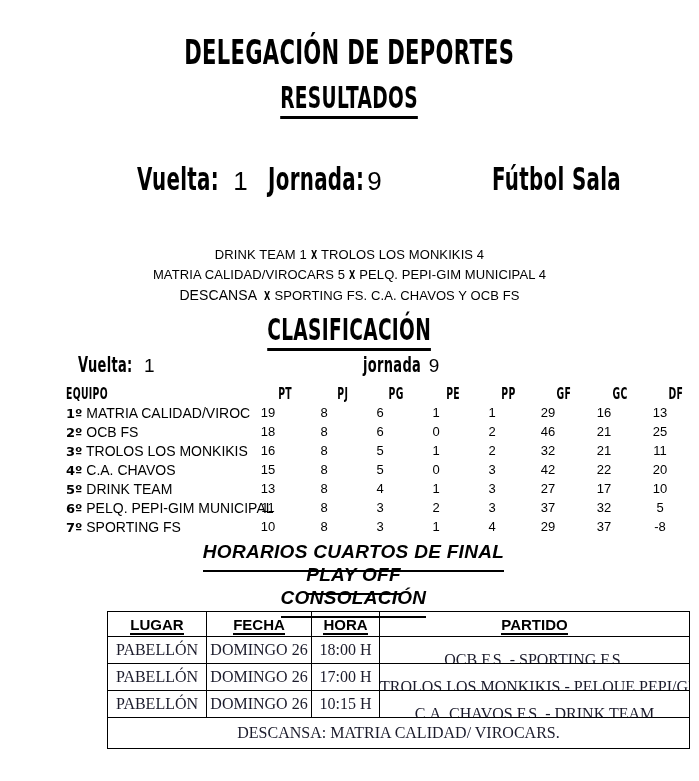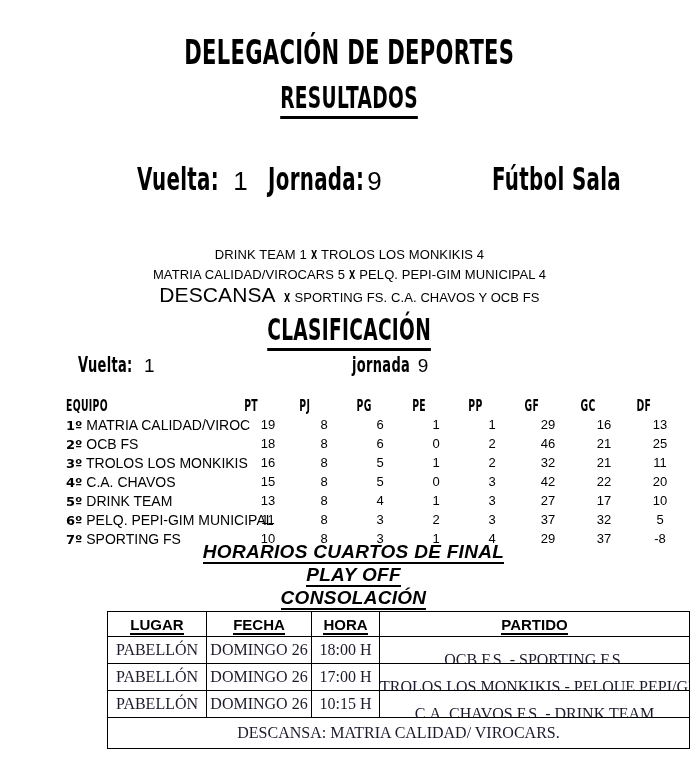--- a/index.html
+++ b/index.html
@@ -120,21 +120,21 @@
   .res-line .x-sep {
     font-family: "DejaVu Sans", sans-serif;
     font-weight: bold;
     font-size: 13px;
     display: inline-block;
     transform: scaleX(0.62);
     transform-origin: center center;
     padding: 0 2px;
   }
   .res-line .pre {
-    font-size: 21px;
+    font-size: 14px;
   }
 
   
   .clasif {
     position: absolute;
     top: 312px;
     left: 0;
     width: 699px;
     text-align: center;
     height: 34px;
@@ -152,42 +152,42 @@
     width: 699px;
     height: 24px;
   }
   .vj2 .lbl .cond {
     font-size: 21px;
   }
   .vj2 .val {
     font-size: 19px;
   }
   .vj2-a { position: absolute; left: 78px; top: 0; white-space: nowrap; }
-  .vj2-b { position: absolute; left: 352px; top: 0; white-space: nowrap; }
+  .vj2-b { position: absolute; left: 363px; top: 0; white-space: nowrap; }
 
   
   .standings {
     position: absolute;
-    top: 396px;
+    top: 384px;
     left: 66px;
     width: 570px;
   }
   .standings table {
     border-collapse: collapse;
     width: 570px;
     table-layout: fixed;
   }
   .standings th, .standings td {
     padding: 0;
     margin: 0;
     height: 19px;
     vertical-align: middle;
   }
   .standings th {
-    text-align: left;
+    text-align: right;
   }
   .standings th.team-h {
     text-align: left;
   }
   .standings th .cond {
     font-size: 15px;
   }
   .standings td.team {
     text-align: left;
     font-size: 14px;
@@ -216,21 +216,21 @@
     font-family: "Liberation Sans", sans-serif;
     font-weight: bold;
     font-style: italic;
     font-size: 19px;
     line-height: 23px;
     letter-spacing: 0.3px;
     white-space: nowrap;
   }
   .hor-line span {
     border-bottom: 2px solid #000;
-    padding-bottom: 0px;
+    padding-bottom: 8px;
     margin-left: 8px;
   }
 
   
   .schedule {
     position: absolute;
     left: 79px;
     top: 611px;
     width: 582px;
     padding-left: 28px;

